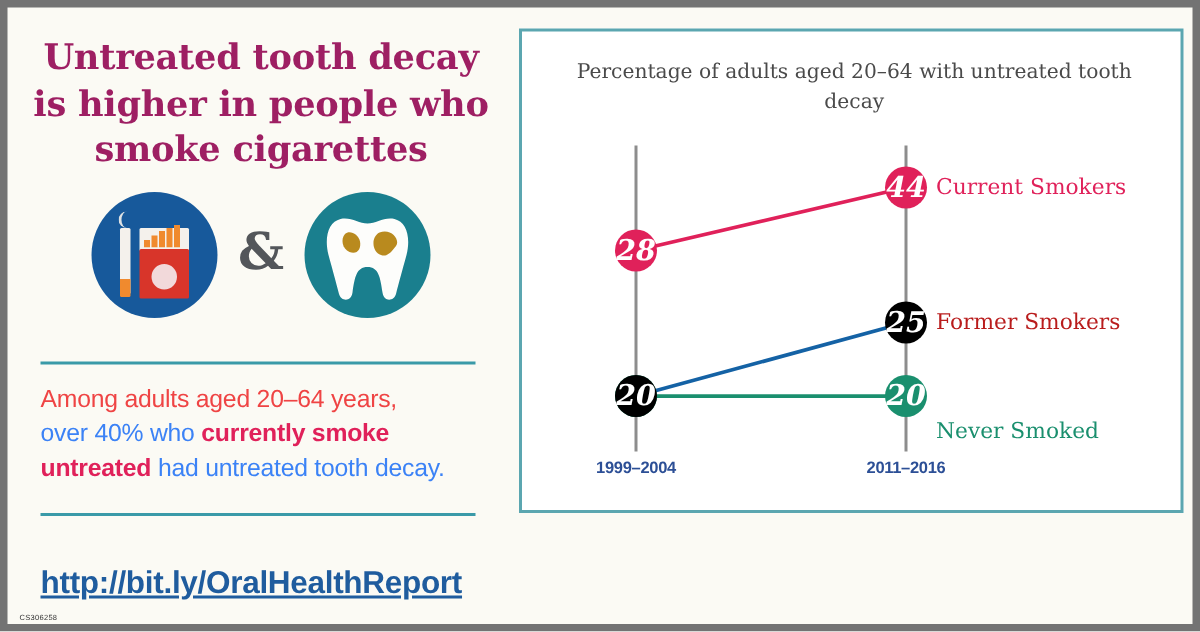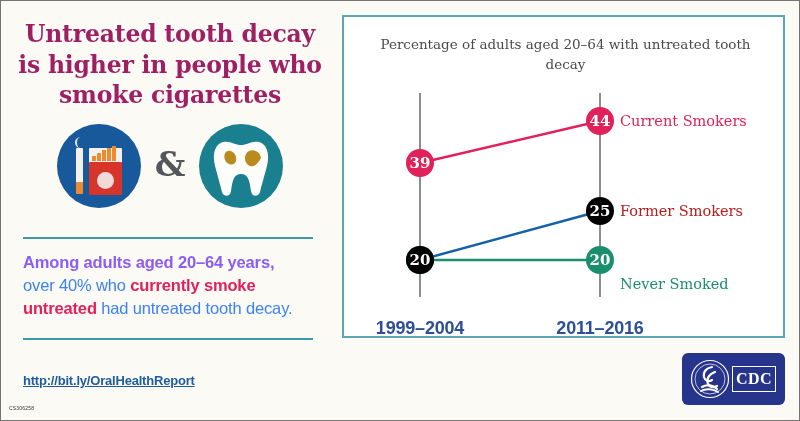--- a/index.html
+++ b/index.html
@@ -6,21 +6,21 @@
   html, body {
     margin: 0;
     padding: 0;
     background: #ffffff;
   }
   #infographic {
     position: relative;
     width: 800px;
     height: 421px;
     background: #fbfaf4;
-    border: 1px solid #737373;
+    border: 5px solid #737373;
     box-sizing: border-box;
     overflow: hidden;
     font-family: "Liberation Sans", sans-serif;
   }
 
   
   .left-col {
     position: absolute;
     left: 0;
     top: 0;
@@ -164,30 +164,30 @@
   .stat-block {
     position: absolute;
     left: 22px;
     top: 250px;
     width: 300px;
     font-family: "Liberation Sans", sans-serif;
     font-size: 16.5px;
     line-height: 1.38;
     letter-spacing: -0.15px;
   }
-  .stat-line1 { font-weight: bold; color: #8b5cf6; }
+  .stat-line1 { font-weight: normal; color: #ef4444; }
   .t-blue { color: #3b82f6; }
   .t-pink { color: #e0215a; font-weight: bold; }
 
   .url {
     position: absolute;
     left: 22px;
     top: 372px;
     font-family: "Liberation Sans", sans-serif;
-    font-size: 13px;
+    font-size: 21px;
     font-weight: bold;
     color: #1f5c9e;
     letter-spacing: -0.2px;
   }
   .doc-code {
     position: absolute;
     left: 8px;
     top: 404px;
     font-family: "Liberation Sans", sans-serif;
     font-size: 5px;
@@ -223,46 +223,46 @@
     width: 2px;
     background: #8d8d8d;
   }
   .axis-left  { left: 75px;  top: 76px; height: 204px; }
   .axis-right { left: 255px; top: 76px; height: 204px; }
 
   .axis-label {
     position: absolute;
     top: 285px;
     font-family: "Liberation Sans", sans-serif;
-    font-size: 18px;
+    font-size: 11px;
     font-weight: bold;
     color: #2c4f96;
     letter-spacing: -0.2px;
     transform: translateX(-50%);
-    margin-top: 16px;
   }
   .axis-label-left  { left: 76px; }
   .axis-label-right { left: 256px; }
 
   .series-svg { position: absolute; left: 0; top: 0; width: 443px; height: 323px; }
 
   .pt {
     position: absolute;
     width: 28px;
     height: 28px;
     border-radius: 50%;
     color: #ffffff;
     font-family: "DejaVu Serif", "Liberation Serif", serif;
     font-weight: bold;
-    font-size: 15px;
+    font-size: 19px;
     display: flex;
     align-items: center;
     justify-content: center;
     transform: translate(-50%, -50%);
     box-sizing: border-box;
+    font-style: italic;
   }
   .c-pink  { background: #e0215a; }
   .c-blue  { background: #000000; }
   .c-green { background: #1a8f6e; }
 
   .legend-label {
     position: absolute;
     font-family: "DejaVu Serif", "Liberation Serif", serif;
     font-size: 14.5px;
     transform: translateY(-50%);
@@ -363,40 +363,29 @@
 
     <div class="axis axis-left"></div>
     <div class="axis axis-right"></div>
 
     <svg class="series-svg" viewBox="0 0 443 323" aria-hidden="true">
       <line x1="76" y1="146" x2="256" y2="104" stroke="#e0215a" stroke-width="2.5"></line>
       <line x1="76" y1="243" x2="256" y2="194" stroke="#1462a5" stroke-width="2.5"></line>
       <line x1="76" y1="243" x2="256" y2="243" stroke="#1a8f6e" stroke-width="2.5"></line>
     </svg>
 
-    <div class="pt c-pink" style="left:76px;  top:146px;">39</div>
+    <div class="pt c-pink" style="left:76px;  top:146px;">28</div>
     <div class="pt c-pink" style="left:256px; top:104px;">44</div>
     <div class="pt c-green" style="left:76px;  top:243px;">20</div>
     <div class="pt c-blue" style="left:76px;  top:243px;">20</div>
     <div class="pt c-blue" style="left:256px; top:194px;">25</div>
     <div class="pt c-green" style="left:256px; top:243px;">20</div>
 
     <div class="legend-label l-pink" style="left:276px; top:104px;">Current Smokers</div>
     <div class="legend-label l-blue" style="left:276px; top:194px;">Former Smokers</div>
     <div class="legend-label l-green" style="left:276px; top:243px;margin-top:24px;">Never Smoked</div>
 
     <div class="axis-label axis-label-left">1999–2004</div>
     <div class="axis-label axis-label-right">2011–2016</div>
   </div>
 
-  <div class="cdc-logo">
-    <svg class="hhs-seal" width="40" height="42" viewBox="0 0 40 42" aria-hidden="true">
-      <circle cx="20" cy="21" r="18.5" fill="none" stroke="#ffffff" stroke-width="1.2"></circle>
-      <circle cx="20" cy="21" r="15" fill="none" stroke="#ffffff" stroke-width="0.7"></circle>
-      <path d="M22 9 C16 10 13 14 14 19 C15 23 19 24 22 22" fill="none" stroke="#ffffff" stroke-width="2.2" stroke-linecap="round"></path>
-      <path d="M25 14 C19 16 16 21 18 26 C19.5 29.5 24 30 27 28" fill="none" stroke="#ffffff" stroke-width="2.2" stroke-linecap="round"></path>
-      <path d="M12 29 C17 26 23 27 27 31" fill="none" stroke="#ffffff" stroke-width="2.2" stroke-linecap="round"></path>
-      <path d="M11 33 C16 30 23 31 28 34" fill="none" stroke="#ffffff" stroke-width="2" stroke-linecap="round"></path>
-    </svg>
-    <div class="cdc-box">CDC</div>
-  </div>
 
 </div>
 
 </body></html>

